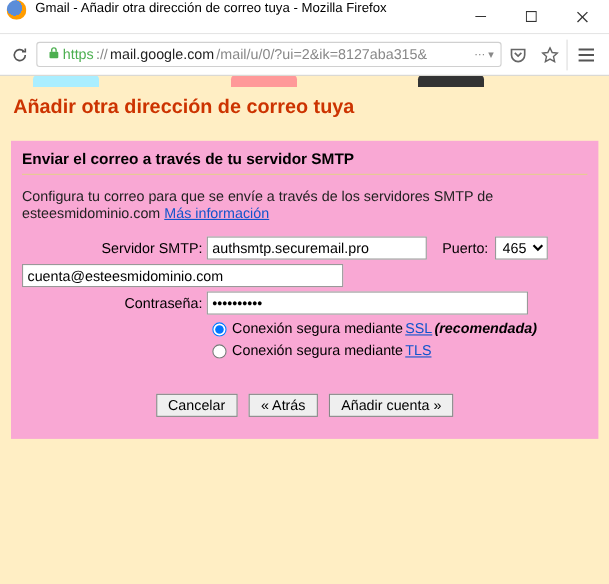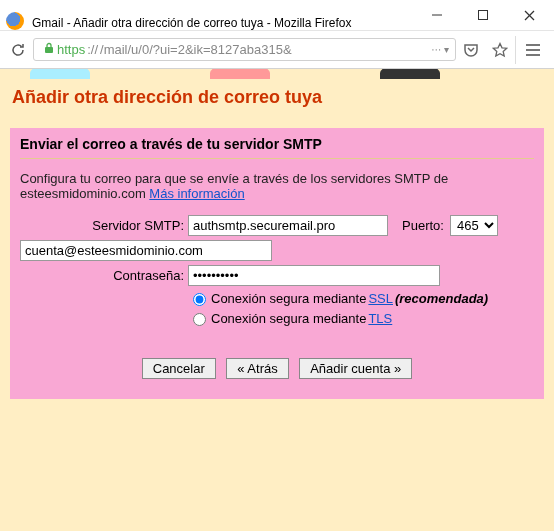--- a/index.html
+++ b/index.html
@@ -6,21 +6,21 @@
     margin: 0;
     padding: 0;
     font-family: Arial, sans-serif;
     background: #fff;
     width: 554px;
     height: 531px;
     overflow: hidden;
   }
   .titlebar {
     display: flex;
-    align-items: flex-end;
+    align-items: flex-start;
     height: 30px;
     padding: 0 2px 0 6px;
     background: #fff;
     border-bottom: 1px solid #e5e5e5;
     font-size: 12px;
     color: #000;
   }
   .ff-icon {
     width: 18px; height: 18px;
     margin-right: 8px;
@@ -131,21 +131,21 @@
   }
   input[type=text], input[type=password] {
     font-family: Arial;
     font-size: 13px;
     padding: 2px 4px;
     border: 1px solid #999;
     background: #fff;
     box-sizing: border-box;
   }
   .smtp-input { width: 200px; }
-  .user-input, .pass-input { width: 252px; }
+  .user-input, .pass-input { width: 292px; }
   .port-lbl { font-size: 13px; margin: 0 6px 0 14px; }
   select {
     font-size: 13px;
     border: 1px solid #999;
     padding: 1px 2px;
     background:#fff;
   }
   .radio-row { margin-left: 168px; font-size: 13px; display: flex; align-items: center; gap: 2px; margin-top: 4px;}
   .radio-row a { color: #1155cc; }
   .reco { font-weight: bold; font-style: italic; }
@@ -195,20 +195,21 @@
   </div>
   <div class="url">
     <span class="lock">
       <svg width="12" height="12" viewBox="0 0 12 12">
           <rect x="2" y="5" width="8" height="6" rx="1" fill="#4caf50"></rect>
           <path d="M4 5 V3.5 a2 2 0 0 1 4 0 V5" fill="none" stroke="#4caf50" stroke-width="1.3"></path>
         </svg>
     </span>
     <span class="url-https">https</span>
       <span class="url-rest">://</span>
+      <span class="url-host">mail.google.com</span>
       <span class="url-rest">/mail/u/0/?ui=2&amp;ik=8127aba315&amp;</span>
     <span style="flex:1"></span>
     <span style="color:#888;font-size:10px;">⋯ ▾</span>
   </div>
   <div class="icon-btn">
     <svg width="16" height="16" viewBox="0 0 16 16" fill="none" stroke="#666" stroke-width="1.5">
         <path d="M2 3h12v5a6 6 0 0 1-12 0z"></path>
         <path d="M5 6l3 3 3-3"></path>
       </svg>
   </div>

